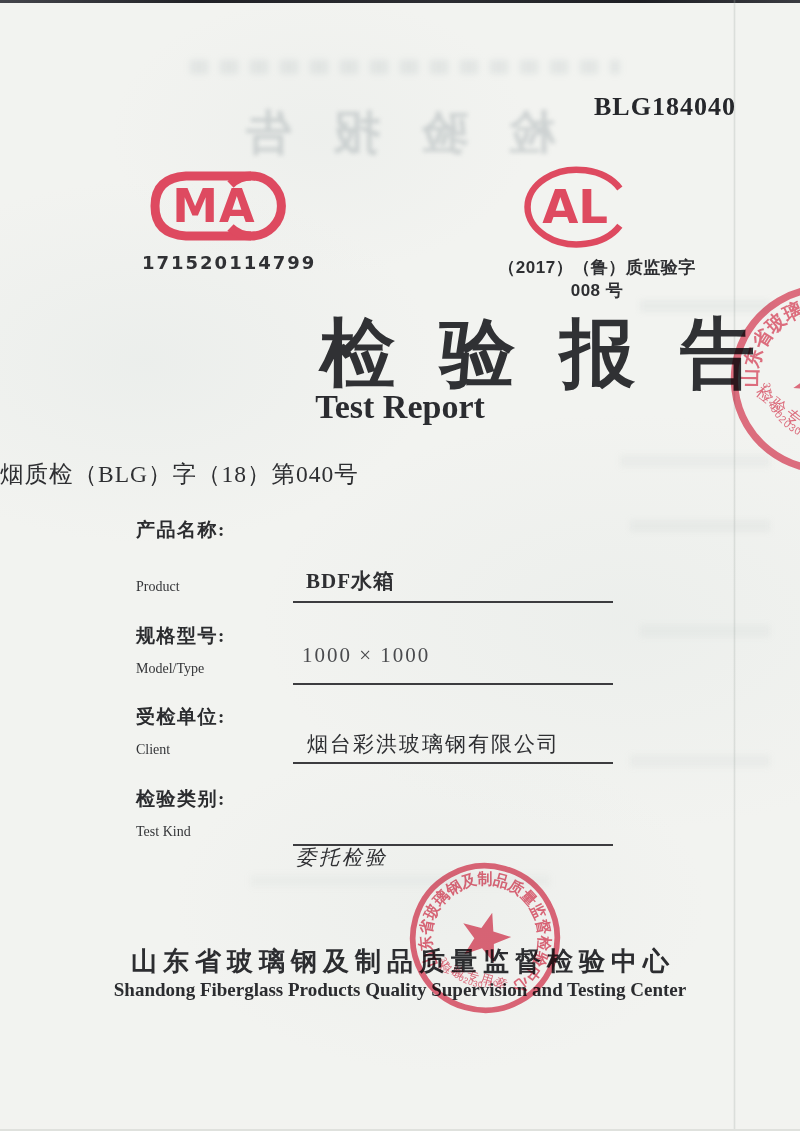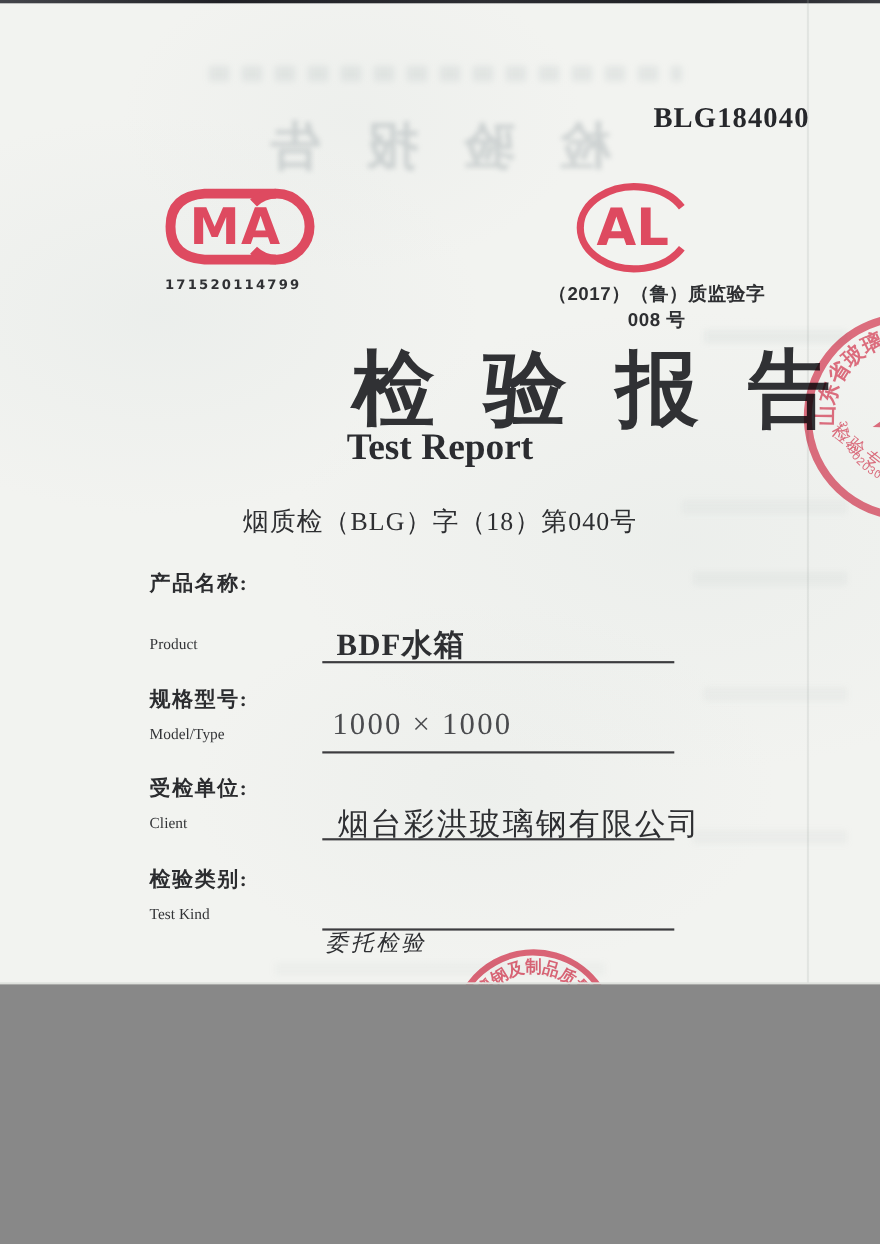--- a/index.html
+++ b/index.html
@@ -1,17 +1,17 @@
 <!DOCTYPE html>
 <html><head>
 <meta charset="utf-8">
 <style>
   html,body{margin:0;padding:0;background:#888;}
   .page{
-    position:relative;width:800px;height:895px;margin:0 auto;overflow:hidden;
+    position:relative;width:800px;height:1131px;margin:0 auto;overflow:hidden;
     background:
       radial-gradient(420px 260px at 18% 32%, rgba(210,220,219,.20), transparent 70%),
       radial-gradient(520px 300px at 78% 55%, rgba(205,216,214,.16), transparent 70%),
       radial-gradient(380px 240px at 55% 80%, rgba(214,222,219,.18), transparent 70%),
       radial-gradient(300px 200px at 40% 12%, rgba(209,217,216,.14), transparent 70%),
       #f2f3f0;
     font-family:"Liberation Serif","DejaVu Serif",serif;color:#2e2e30;
   }
   .abs{position:absolute;}
   .scan-edge-top{top:0;left:0;width:800px;height:3px;
@@ -33,37 +33,37 @@
   .s4{top:520px;left:630px;width:140px;height:12px;background:rgba(150,165,168,.09);}
   .s5{top:625px;left:640px;width:130px;height:12px;background:rgba(150,165,168,.08);}
   .s6{top:755px;left:630px;width:140px;height:12px;background:rgba(150,165,168,.08);}
   .s7{top:875px;left:250px;width:300px;height:12px;background:rgba(150,165,168,.06);}
 
   .report-no{top:92px;left:565px;width:200px;text-align:center;
     font-size:26px;font-weight:bold;letter-spacing:1px;color:#26272b;}
 
   .cma-code{top:252px;left:142px;width:140px;text-align:center;
     font-family:"DejaVu Sans","Liberation Sans",sans-serif;
-    font-size:12px;font-weight:bold;letter-spacing:2px;color:#303134;}
+    font-size:18px;font-weight:bold;letter-spacing:2px;color:#303134;}
   .cal-approval{top:256px;left:482px;width:230px;text-align:center;
     font-family:"Liberation Sans","DejaVu Sans",sans-serif;
     font-size:17px;font-weight:bold;letter-spacing:.5px;color:#2e2f32;}
 
   .title-cn{top:304px;left:0;width:800px;text-align:right;
     font-family:"Liberation Sans","DejaVu Sans",sans-serif;
     font-size:75px;font-weight:bold;letter-spacing:45px;text-indent:45px;color:#303134;}
   .title-en{top:388px;left:0;width:800px;text-align:center;
     font-size:34px;font-weight:bold;color:#2b2c30;}
-  .doc-no{top:458px;left:0;width:800px;text-align:center;
+  .doc-no{top:458px;left:0;width:800px;text-align:left;
     font-size:23.5px;letter-spacing:1px;color:#2e2f32;}
 
   .label-cn{left:136px;font-size:19px;font-weight:bold;letter-spacing:1.5px;color:#2b2c2f;}
   .label-en{left:136px;font-size:14px;color:#333437;text-align:center;}
   .underline{left:293px;width:320px;height:0;border-bottom:2px solid #3c3c3f;}
-  .value{font-size:28px;color:#2e2f32;}
+  .value{font-size:21px;color:#2e2f32;}
   .v1{top:567px;left:306px;font-weight:bold;letter-spacing:1px;}
   .v2{top:643px;left:302px;color:#4a4b4e;letter-spacing:2px;text-align:center;}
   .v3{top:730px;left:307px;letter-spacing:2px;}
   .v4{top:844px;left:296px;font-size:20px;font-style:italic;letter-spacing:3px;}
 
   .org-cn{top:944px;left:0;width:800px;text-align:center;
     font-size:26px;font-weight:bold;letter-spacing:6px;text-indent:6px;color:#2c2d30;}
   .org-en{top:979px;left:0;width:800px;text-align:center;
     font-size:19px;font-weight:bold;color:#2b2c2f;}
 

